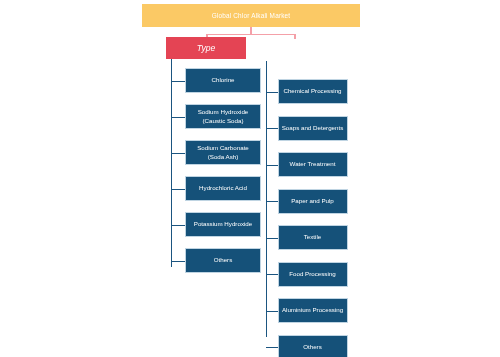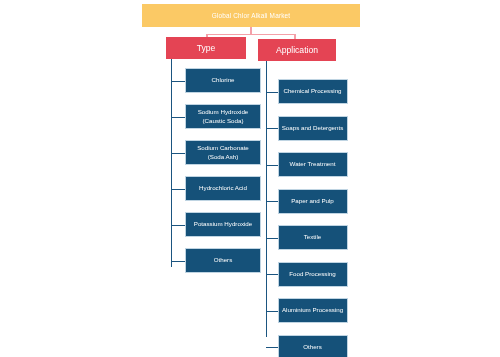--- a/index.html
+++ b/index.html
@@ -74,20 +74,21 @@
     position: absolute;
     background: #E44454;
     display: flex;
     align-items: center;
     justify-content: center;
   }
   .cat-box .label {
     color: #ffffff;
     font-size: 8.6px;
     white-space: nowrap;
+    font-style: italic;
   }
   .cat-type {
     left: 166px;
     top: 37px;
     width: 80px;
     height: 22px;
   }
   .cat-application {
     left: 258px;
     top: 39px;
@@ -164,23 +165,20 @@
   </div>
 
   <div class="pink-stem pink-v-center"></div>
   <div class="pink-stem pink-h"></div>
   <div class="pink-stem pink-v-left"></div>
   <div class="pink-stem pink-v-right"></div>
 
   <div class="cat-box cat-type">
     <span class="label">Type</span>
   </div>
-  <div class="cat-box cat-application">
-    <span class="label">Application</span>
-  </div>
 
   <div class="spine spine-left"></div>
   <div class="spine spine-right"></div>
 
   <div id="leaf-layer">
       <div class="branch branch-left" style="top: 80.5px;"></div>
       <div class="leaf-box leaf-left" style="top: 68px; height: 25px;">
         <span class="label">Chlorine</span>
       </div>
       <div class="branch branch-left" style="top: 116.5px;"></div>

